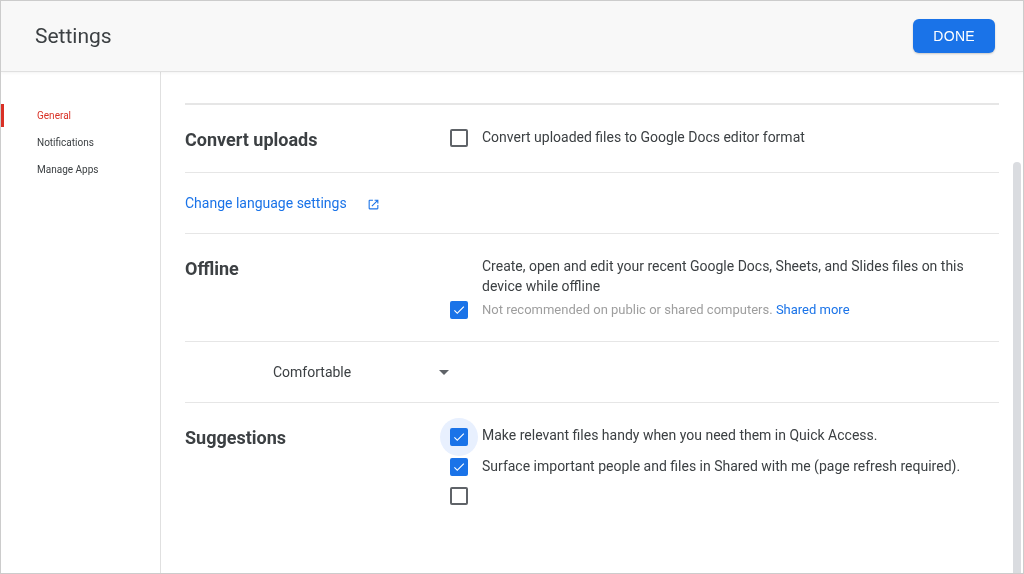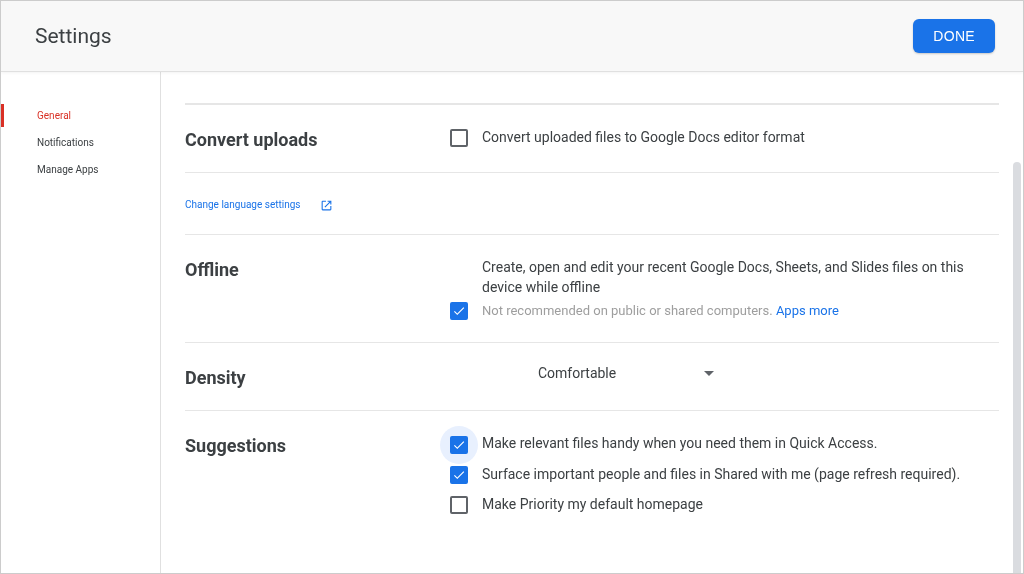--- a/index.html
+++ b/index.html
@@ -53,21 +53,21 @@
       width: 18px; height: 18px; border: 2px solid #5f6368; border-radius: 2px;
       display: flex; align-items: center; justify-content: center; cursor: pointer;
       background: #fff;
     }
     .checkbox.checked { background: #1a73e8; border-color: #1a73e8; }
     .checkbox.checked svg { display: block; }
     .checkbox svg { display: none; width: 14px; height: 14px; }
     .cb-text { line-height: 1.45; }
     .sub-note { color: #9e9e9e; font-size: 13px; margin-top: 4px; }
     .link { color: #1a73e8; cursor: pointer; }
-    .lang-link { color: #1a73e8; font-size: 10px; cursor: pointer; display: inline-flex; align-items: flex-start; gap: 20px; }
+    .lang-link { color: #1a73e8; font-size: 14px; cursor: pointer; display: inline-flex; align-items: flex-end; gap: 20px; }
     .ext-icon { width: 13px; height: 13px; }
     .density-select {
       display: inline-flex; align-items: center; gap: 88px; font-size: 14px; color: #3c4043;
       cursor: pointer; padding-left: 88px;
     }
     .chev { width: 0; height: 0; border-left: 5px solid transparent; border-right: 5px solid transparent; border-top: 5px solid #5f6368; }
     .scrollbar-faux {
       position: absolute; right: 2px; top: 90px; width: 8px; height: 450px;
       background: #dadce0; border-radius: 4px;
     }
@@ -126,29 +126,28 @@
           <div class="cb-wrap">
             <div class="checkbox checked">
               <svg viewBox="0 0 24 24">
                   <path fill="#fff" d="M9 16.17L4.83 12l-1.42 1.41L9 19 21 7l-1.41-1.41z"></path>
                 </svg>
             </div>
           </div>
           <div class="cb-text">
             <span>Create, open and edit your recent Google Docs, Sheets, and Slides files on this device while offline</span>
             <div class="sub-note">
-              <span>Not recommended on public or shared computers. </span><span class="link">Apps more</span>
+              <span>Not recommended on public or shared computers. </span><span class="link">Shared more</span>
             </div>
           </div>
         </div>
       </div>
     </div>
 
     <div class="row">
-      <div class="row-label">Density</div>
       <div class="row-content">
         <div class="density-select">
           <span>Comfortable</span>
           <span class="chev"></span>
         </div>
       </div>
     </div>
 
     <div class="row" style="border-bottom:none;">
       <div class="row-label">Suggestions</div>
@@ -175,20 +174,19 @@
           </div>
           <div class="cb-text">Surface important people and files in Shared with me (page refresh required).</div>
         </div>
 
         <div class="cb-row">
           <div class="cb-wrap">
             <div class="checkbox">
               
             </div>
           </div>
-          <div class="cb-text">Make Priority my default homepage</div>
         </div>
 
       </div>
     </div>
 
   </div>
 </div>
 
 </body></html>

